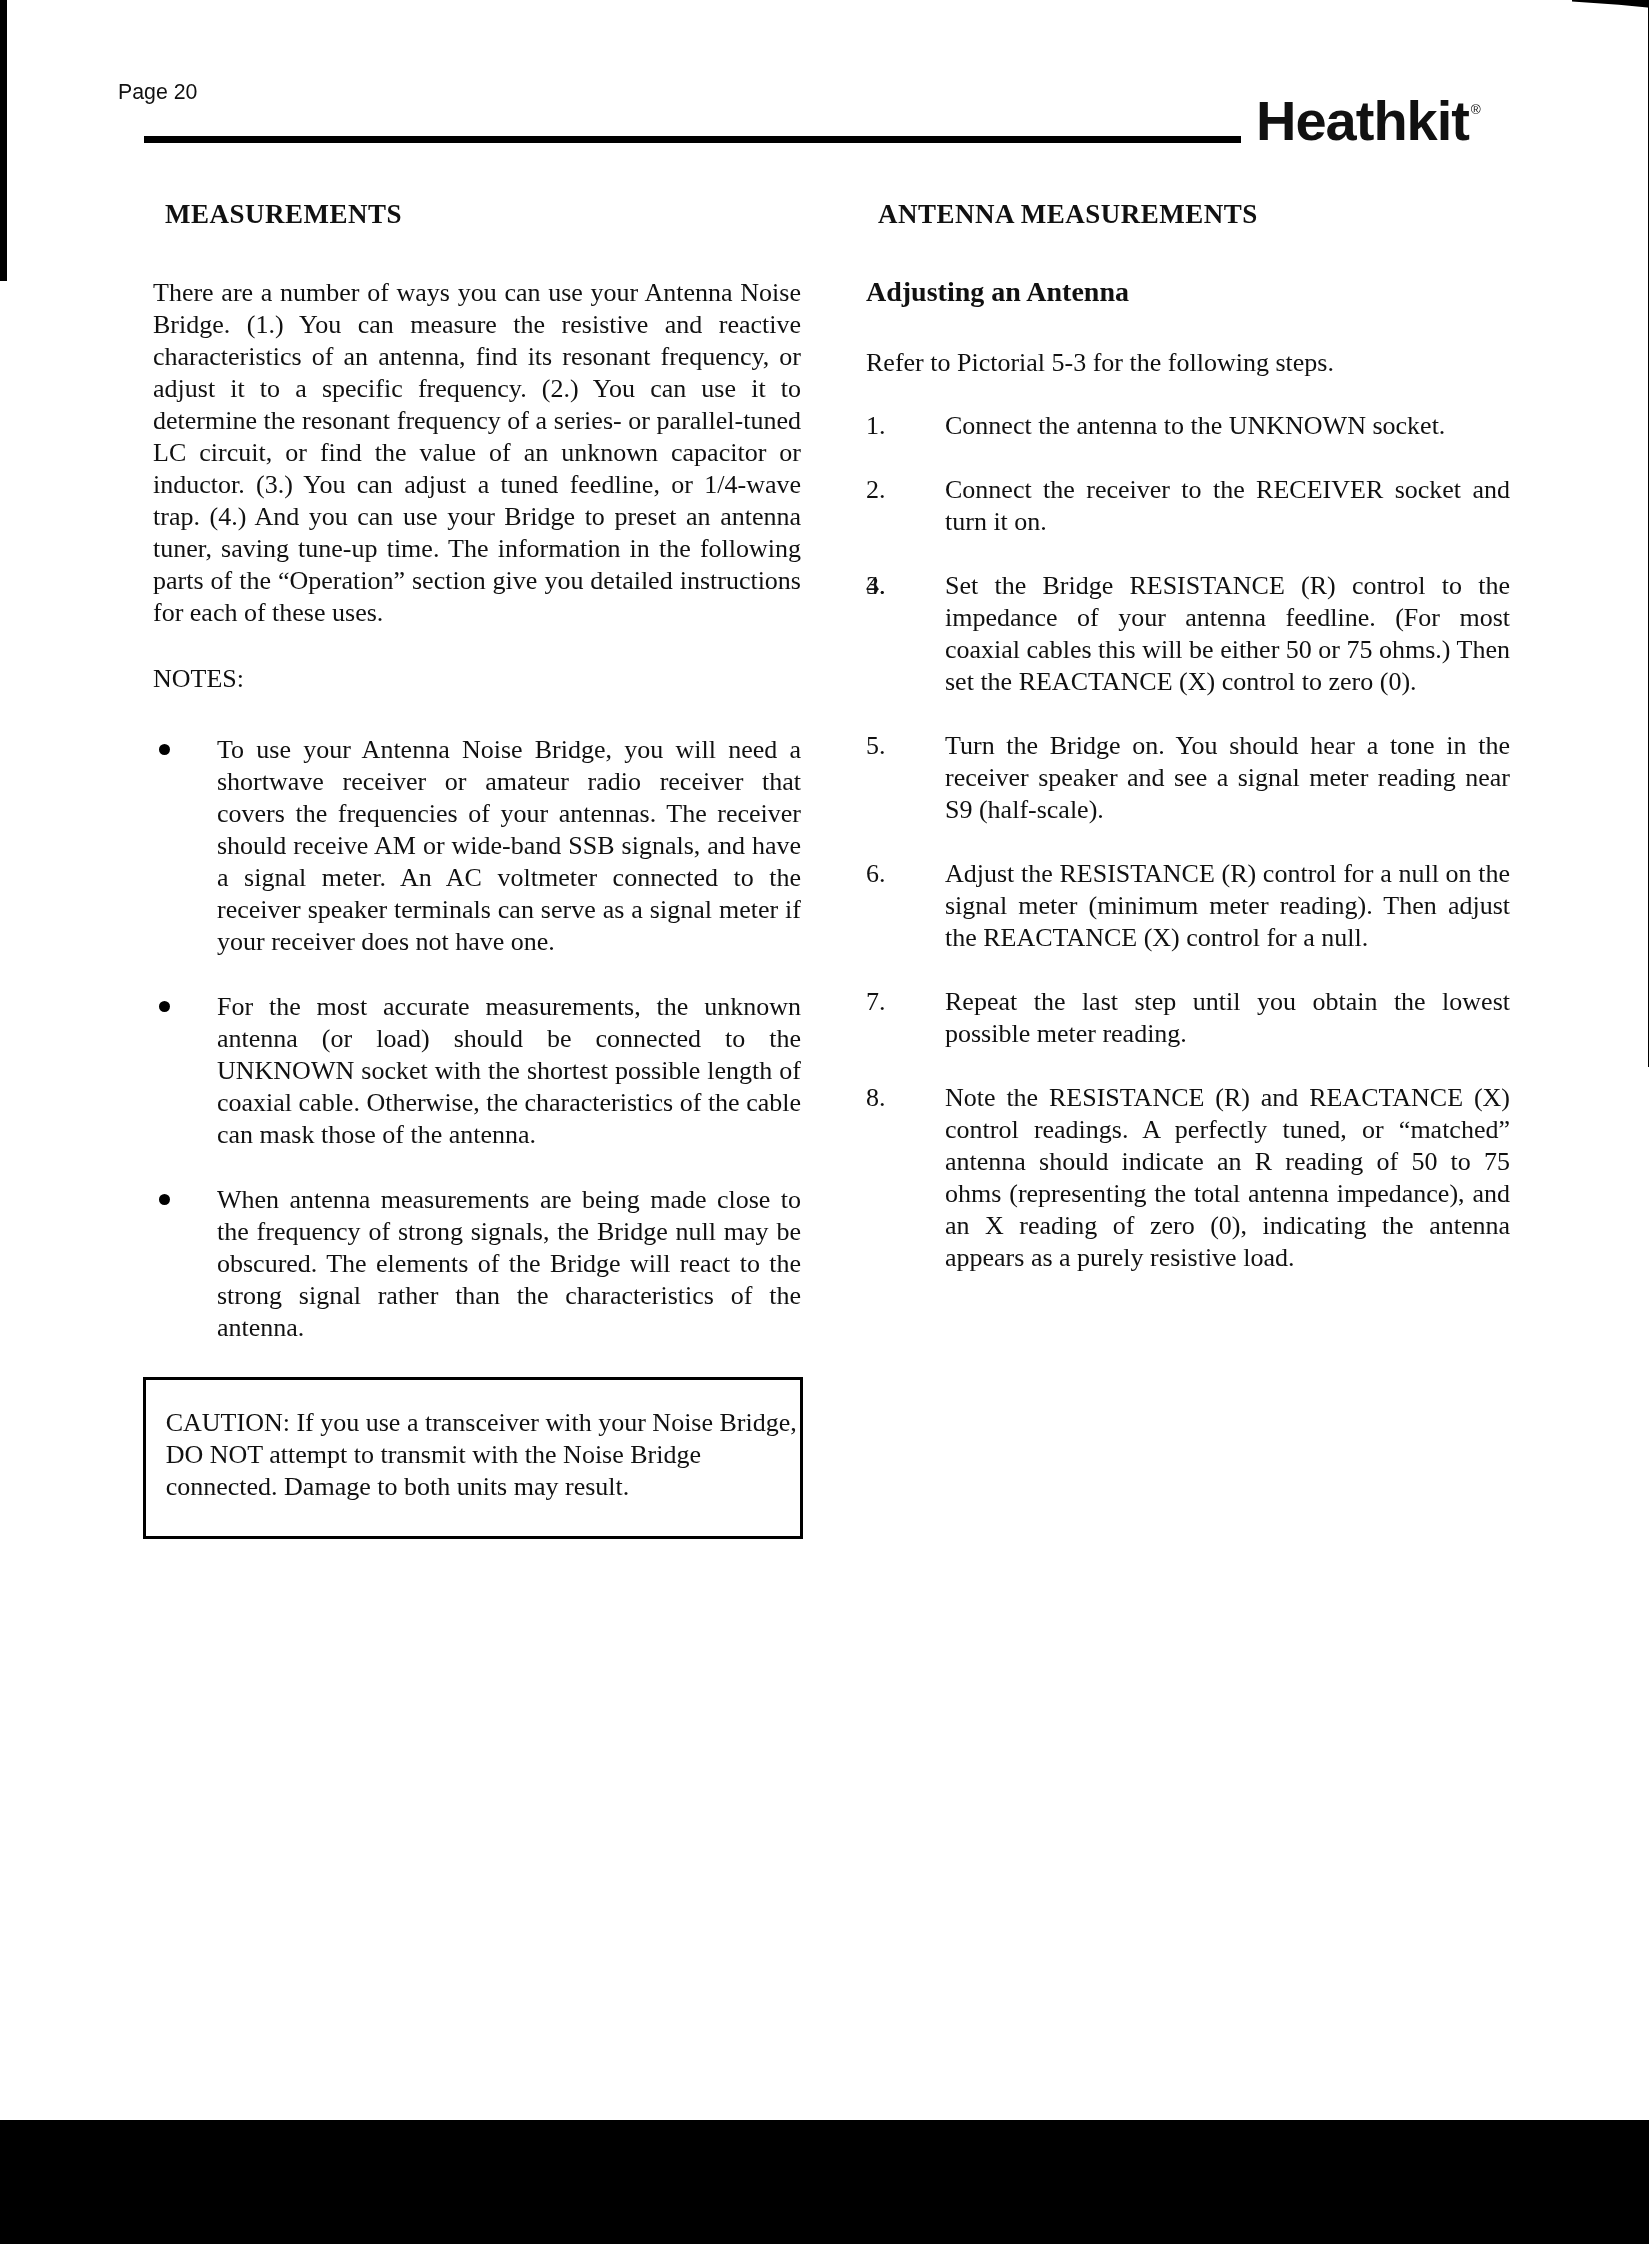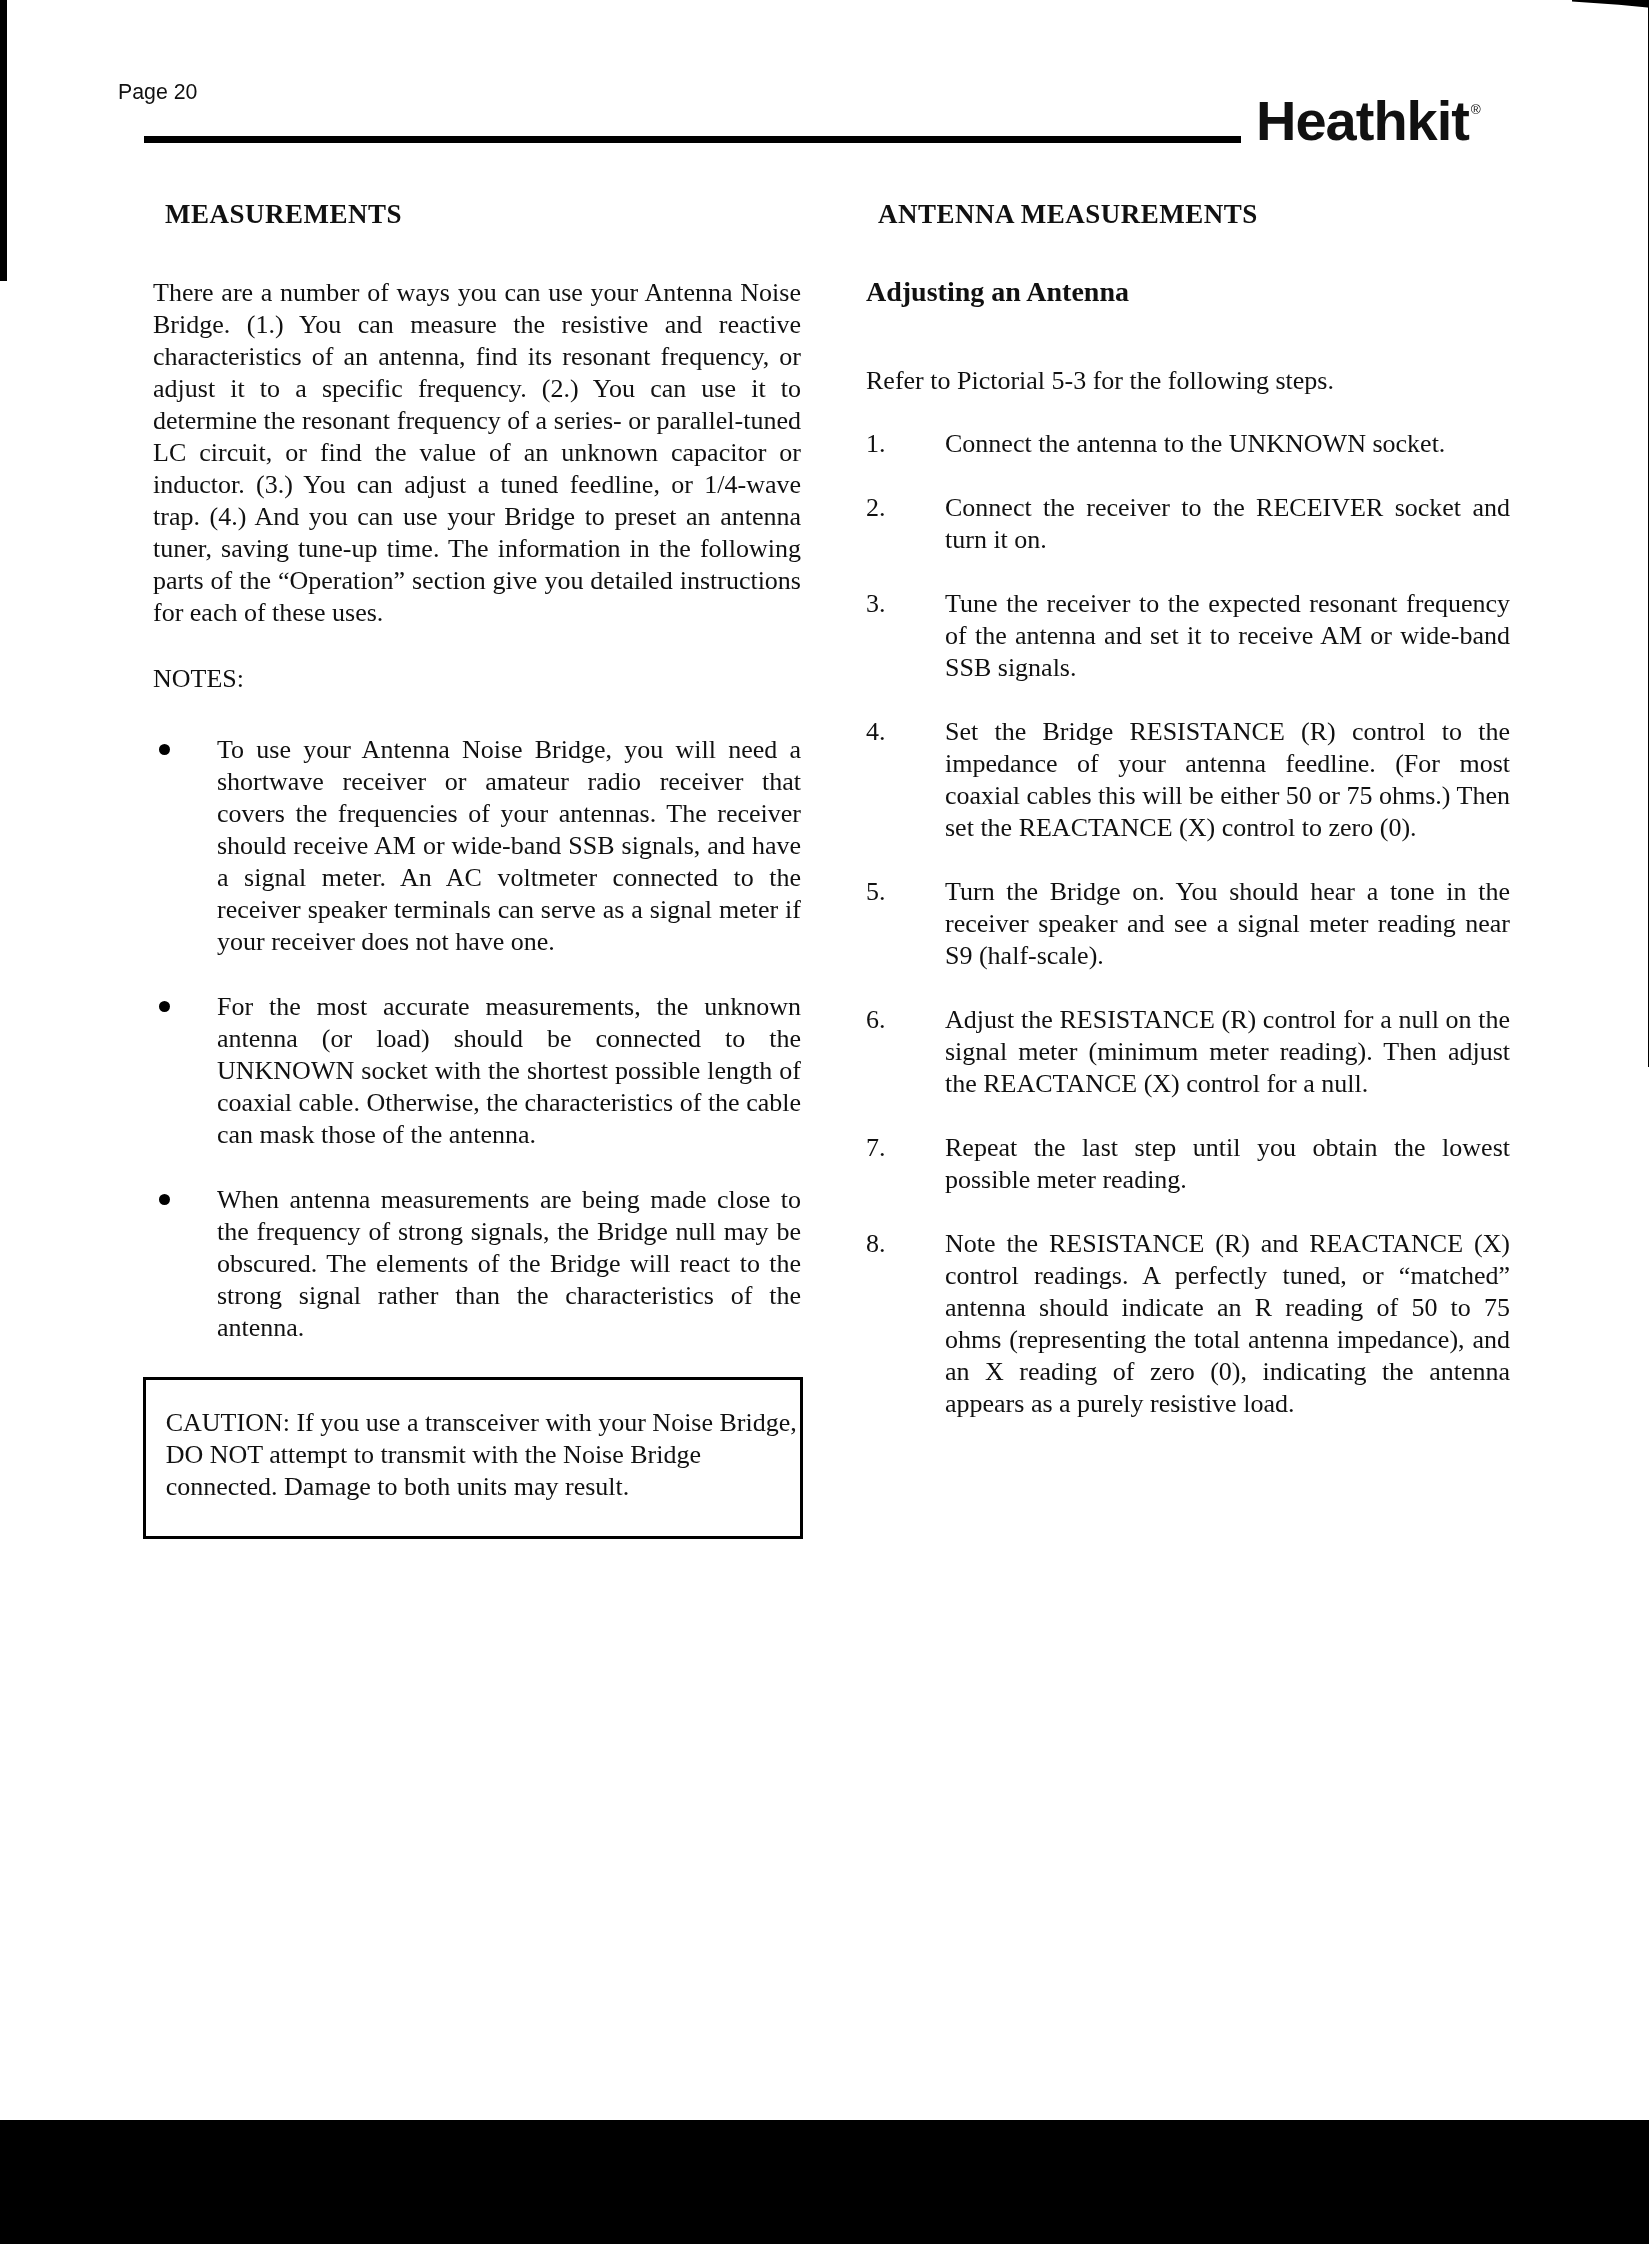--- a/index.html
+++ b/index.html
@@ -18,21 +18,21 @@
   h2 { font-size:27px; font-weight:bold; margin:12px; letter-spacing:0.5px; }
   h3 { font-size:28px; font-weight:bold; margin:0; }
   p { margin:0; text-align:justify; }
   .intro { margin-top:47px; }
   .notes-label { margin-top:34px; }
   ul.notes { list-style:none; margin:39px 0 0 0; padding:0; }
   ul.notes li { position:relative; padding-left:64px; text-align:justify; margin-bottom:33px; }
   .bullet { position:absolute; left:5.8px; top:9.7px; width:11.6px; height:11.6px; border-radius:50%; background:#000; }
   .caution { margin-top:28px; margin-left:-9.7px; width:660px; border:3.9px solid #000; padding:27px 0 33px 19.4px; box-sizing:border-box; text-align:left; }
   .sub { margin-top:46px; }
-  .refer { margin-top:57px; }
+  .refer { margin-top:39px; }
   ol.steps { list-style:none; margin:31px 0 0 0; padding:0; }
   ol.steps li { position:relative; padding-left:79px; text-align:justify; margin-bottom:32px; }
   .num { position:absolute; left:0; top:0; }
 </style>
 </head>
 <body>
 
 <div class="scan-left"></div>
 <div class="scan-right"></div>
 <div class="scan-top-right"></div>
@@ -56,21 +56,21 @@
   </div>
 </div>
 
 <div class="col col-right">
   <h2>ANTENNA MEASUREMENTS</h2>
   <h3 class="sub">Adjusting an Antenna</h3>
   <p class="refer">Refer to Pictorial 5-3 for the following steps.</p>
   <ol class="steps">
     <li><span class="num">1.</span><span>Connect the antenna to the UNKNOWN socket.</span></li>
     <li><span class="num">2.</span><span>Connect the receiver to the RECEIVER socket and turn it on.</span></li>
-    <li><span class="num">3.</span><span>Tune the receiver to the expected resonant frequency of the antenna and set it to receive AM or wide-band SSB signals.</span></li>
+    <li><span class="num">3.</span></li>
     <li><span class="num">4.</span><span>Set the Bridge RESISTANCE (R) control to the impedance of your antenna feedline. (For most coaxial cables this will be either 50 or 75 ohms.) Then set the REACTANCE (X) control to zero (0).</span></li>
     <li><span class="num">5.</span><span>Turn the Bridge on. You should hear a tone in the receiver speaker and see a signal meter reading near S9 (half-scale).</span></li>
     <li><span class="num">6.</span><span>Adjust the RESISTANCE (R) control for a null on the signal meter (minimum meter reading). Then adjust the REACTANCE (X) control for a null.</span></li>
     <li><span class="num">7.</span><span>Repeat the last step until you obtain the lowest possible meter reading.</span></li>
     <li><span class="num">8.</span><span>Note the RESISTANCE (R) and REACTANCE (X) control readings. A perfectly tuned, or “matched” antenna should indicate an R reading of 50 to 75 ohms (representing the total antenna impedance), and an X reading of zero (0), indicating the antenna appears as a purely resistive load.</span></li>
   </ol>
 </div>
 
 
 </body></html>

